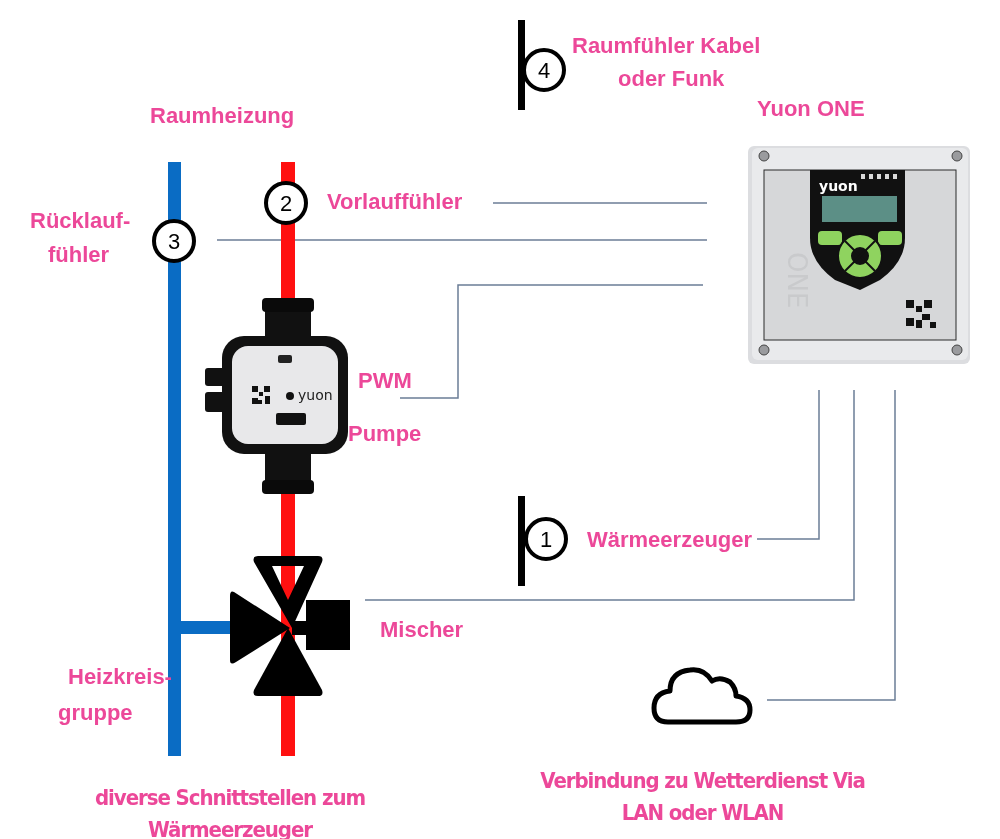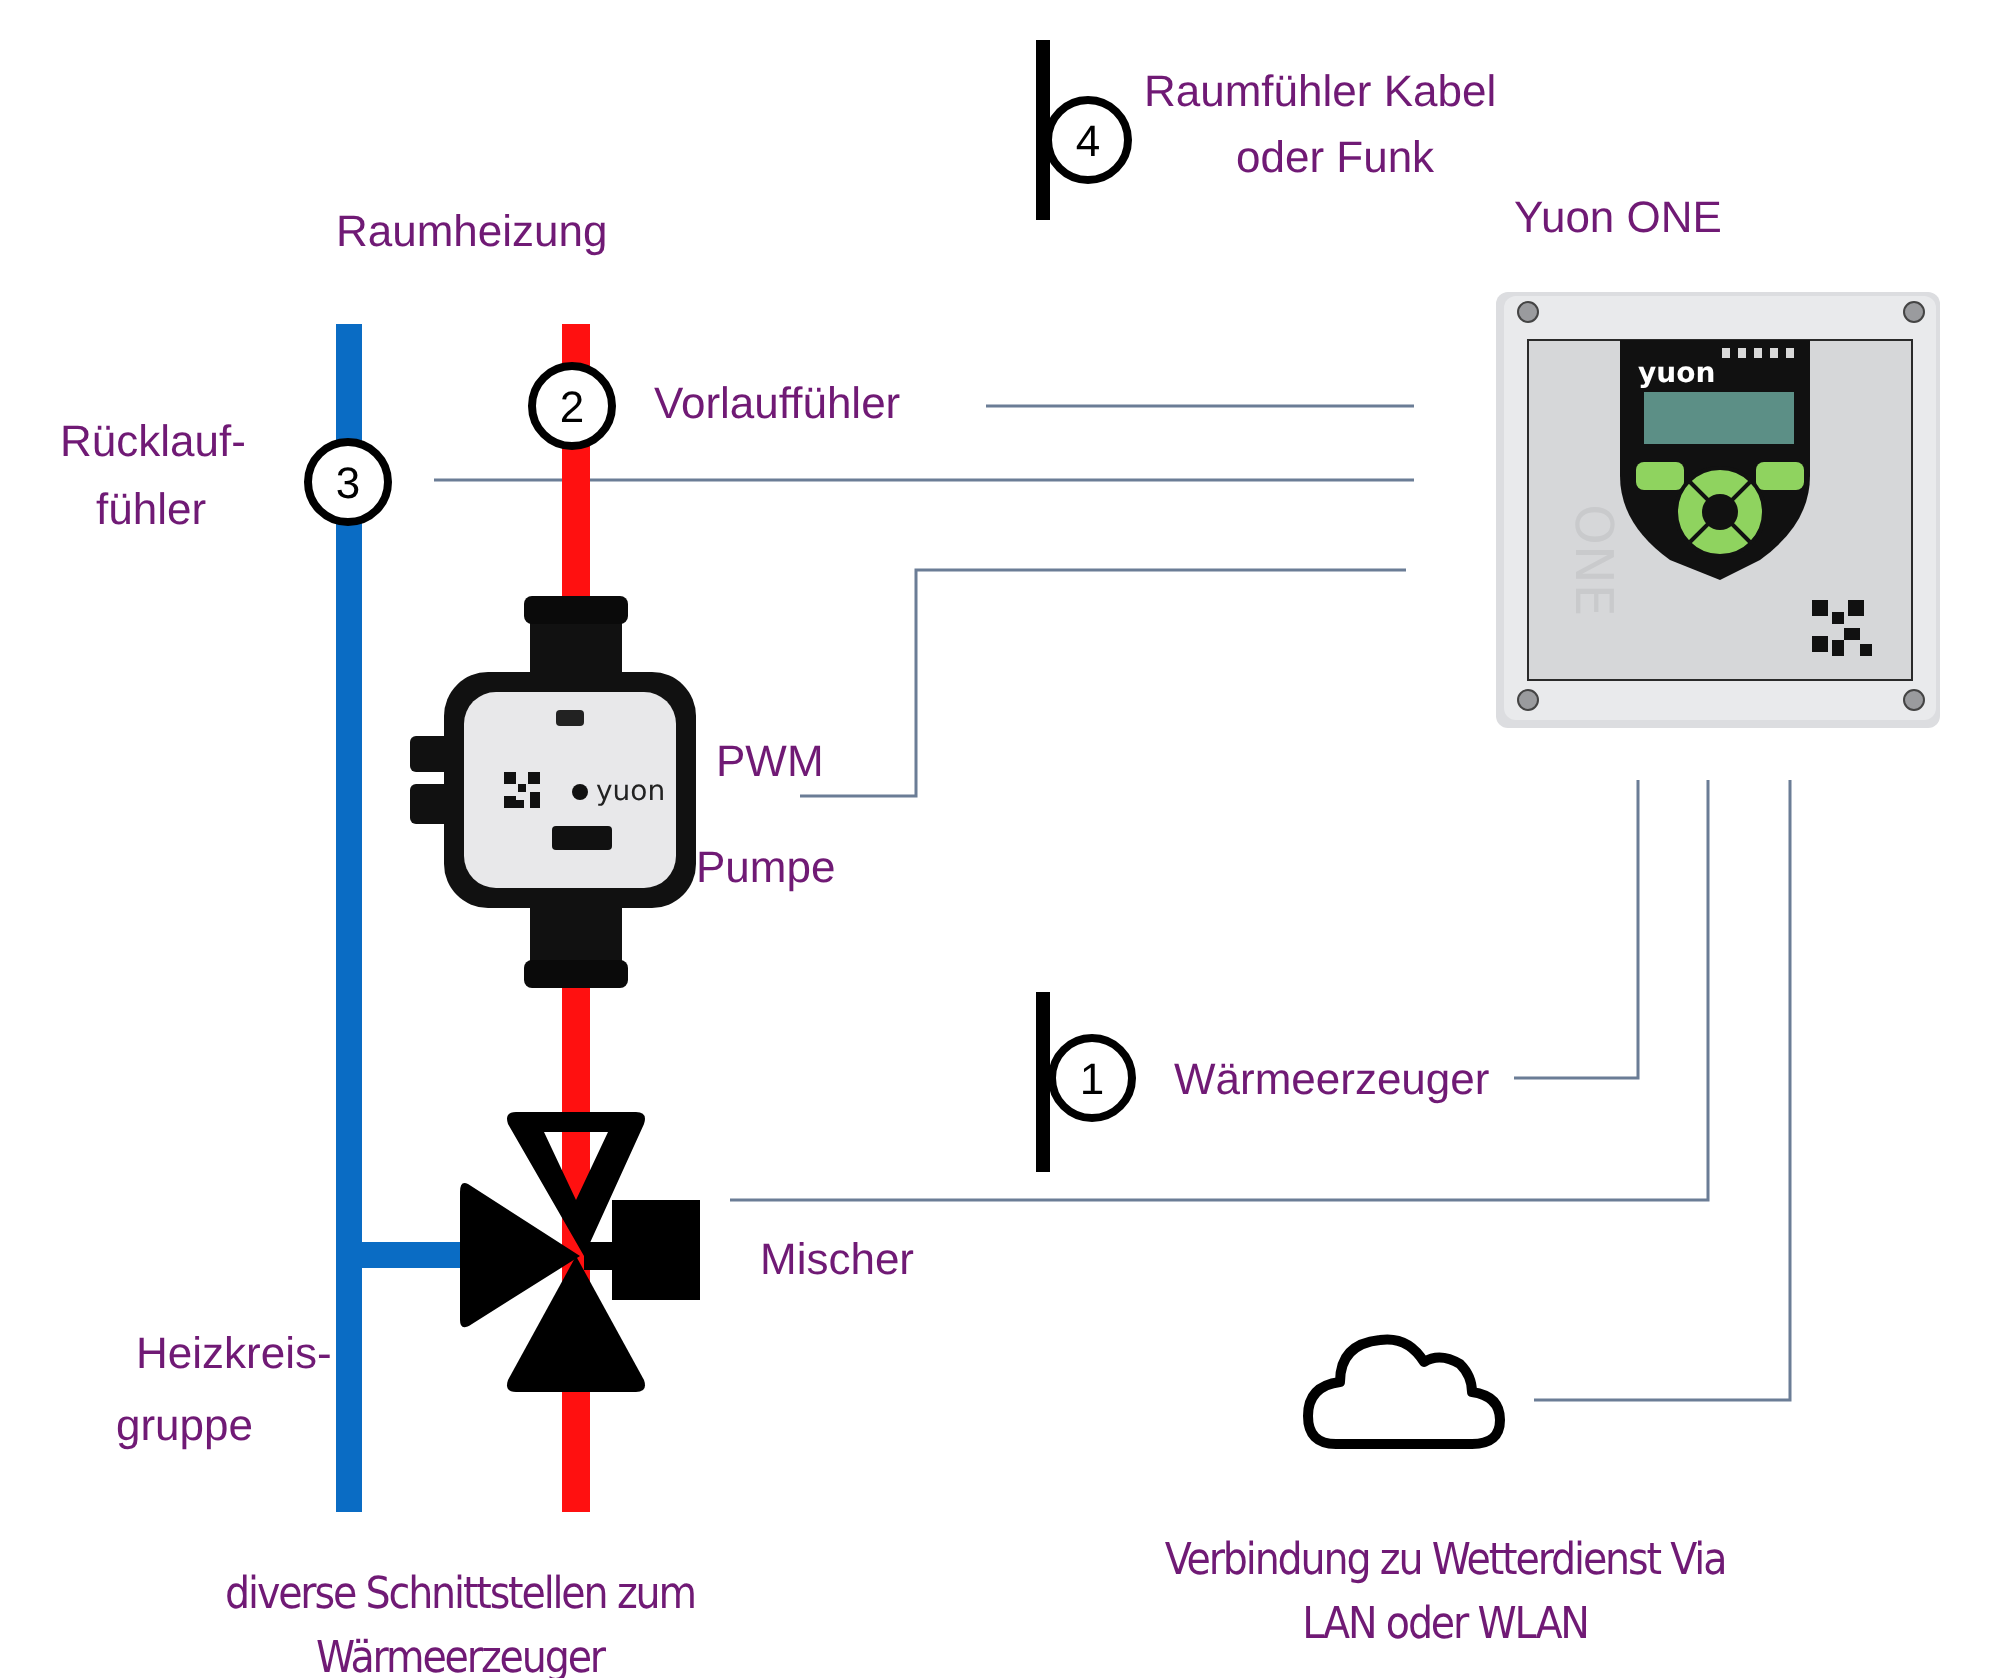--- a/index.html
+++ b/index.html
@@ -1,19 +1,19 @@
 <!DOCTYPE html>
 <html><head>
 <meta charset="utf-8">
 <style>
   html, body { margin: 0; padding: 0; background: #ffffff; }
   body { width: 1000px; height: 839px; position: relative; overflow: hidden;
          font-family: "Liberation Sans", "DejaVu Sans", sans-serif; color: #111; }
   svg#diagram { position: absolute; left: 0; top: 0; }
-  .lbl { position: absolute; font-size: 22px; line-height: 32px; color: #701a75; white-space: nowrap; }
+  .lbl { position: absolute; font-size: 22px; line-height: 32px; color: #ec4899; white-space: nowrap; font-weight: bold; }
   .center { text-align: center; }
   .narrow { font-family: "DejaVu Sans", sans-serif; letter-spacing: -1.2px; transform: scaleX(0.9); transform-origin: center; font-size: 22px; }
 </style>
 </head>
 <body>
 
 <svg id="diagram" width="1000" height="839" viewBox="0 0 1000 839">
 
   <g fill="none" stroke="#6b7d96" stroke-width="1.5">
     <line x1="493" y1="203" x2="707" y2="203"></line>
@@ -114,33 +114,33 @@
     </g>
     <g fill="#9a9b9e" stroke="#444" stroke-width="1">
       <circle cx="764" cy="156" r="5"></circle>
         <circle cx="957" cy="156" r="5"></circle>
       <circle cx="764" cy="350" r="5"></circle>
         <circle cx="957" cy="350" r="5"></circle>
     </g>
   </g>
 </svg>
 
-<div class="lbl" style="left:150px; top:100px;margin-left:18px;">Raumheizung</div>
+<div class="lbl" style="left:150px; top:100px;">Raumheizung</div>
 <div class="lbl" style="left:30px; top:205px;">Rücklauf-</div>
 <div class="lbl" style="left:48px; top:239px;">fühler</div>
 <div class="lbl" style="left:327px; top:186px;">Vorlauffühler</div>
 <div class="lbl" style="left:572px; top:30px;">Raumfühler Kabel</div>
 <div class="lbl" style="left:618px; top:63px;">oder Funk</div>
 <div class="lbl" style="left:757px; top:93px;">Yuon ONE</div>
 <div class="lbl" style="left:358px; top:365px;">PWM</div>
 <div class="lbl" style="left:348px; top:418px;text-align:center;">Pumpe</div>
 <div class="lbl" style="left:587px; top:524px;">Wärmeerzeuger</div>
 <div class="lbl" style="left:380px; top:614px;">Mischer</div>
 <div class="lbl" style="left:40px; top:661px;margin-left:28px;">Heizkreis-</div>
 <div class="lbl" style="left:58px; top:697px;">gruppe</div>
 <div class="lbl center" style="left:60px; top:760px; width:340px;margin-top:22px;">
   <div class="narrow">diverse Schnittstellen zum</div>
   <div class="narrow">Wärmeerzeuger</div>
 </div>
-<div class="lbl center" style="left:520px; top:765px; width:405px;">
+<div class="lbl center" style="left:500px; top:765px; width:405px;">
   <div class="narrow">Verbindung zu Wetterdienst Via</div>
   <div class="narrow">LAN oder WLAN</div>
 </div>
 
 </body></html>

